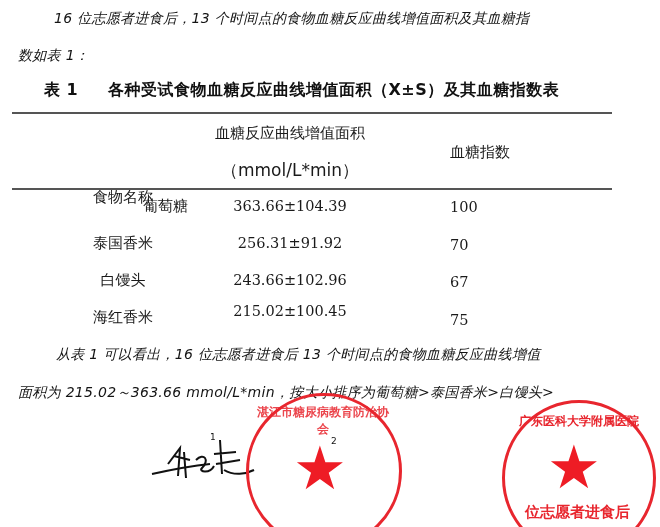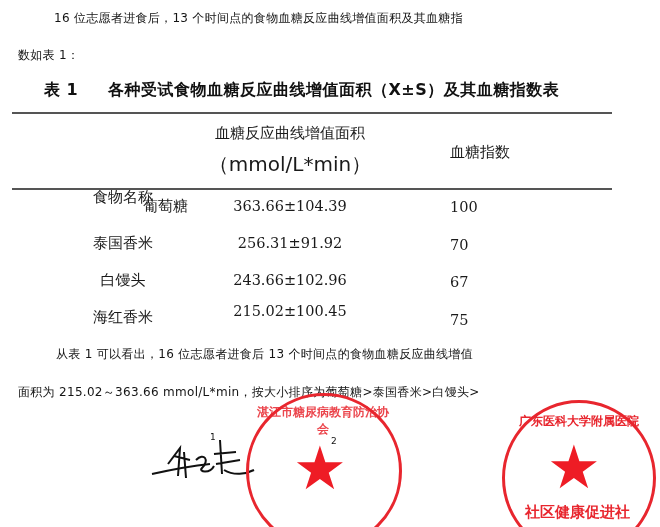--- a/index.html
+++ b/index.html
@@ -1,18 +1,18 @@
 <!DOCTYPE html>
 <html><head>
   <meta charset="utf-8">
   <style>
     html, body { margin:0; padding:0; background:#ffffff; }
     body { width:660px; height:527px; position:relative; overflow:hidden;
            font-family:"DejaVu Sans","Liberation Sans",sans-serif; color:#111; }
-    .para { position:absolute; font-size:12px; letter-spacing:0.3px; white-space:nowrap; color:#141414; }
+    .para { position:absolute; font-size:14px; letter-spacing:0.3px; white-space:nowrap; color:#141414;font-style:italic; }
     .cap { position:absolute; left:44px; top:80px; font-size:16px; font-weight:bold; white-space:nowrap; letter-spacing:0.5px; }
     .cap .num { display:inline-block; width:64px; }
     .rule { position:absolute; left:12px; width:600px; height:1.5px; background:#555; }
     .cell { position:absolute; font-size:15px; white-space:nowrap; color:#1a1a1a; }
     .serif { font-family:"DejaVu Serif","Liberation Serif",serif; font-size:14.5px; }
     .c1 { left:58px; width:130px; text-align:center; }
     .c2 { left:190px; width:200px; text-align:center; }
     .c3 { left:450px; width:125px; text-align:left; }
     .stamp { position:absolute; border:3.5px solid #e8262e; border-radius:50%; color:#e8262e; }
     .stamp .star { position:absolute; font-size:60px; line-height:1; color:#ee1c25; }
@@ -28,21 +28,21 @@
 
 <div class="cap">
   <span class="num">表 1</span><span>各种受试食物血糖反应曲线增值面积（X±S）及其血糖指数表</span>
 </div>
 
 <div>
   <div class="rule" style="top:112px;"></div>
 
   <div class="cell c1" style="top:141px;margin-top:47px;">食物名称</div>
   <div class="cell c2" style="top:124px;">血糖反应曲线增值面积</div>
-  <div class="cell c2" style="top:151px; font-size:20px;text-align:center;">（mmol/L*min）</div>
+  <div class="cell c2" style="top:159px; font-size:17px;text-align:center;">（mmol/L*min）</div>
   <div class="cell c3" style="top:143px;">血糖指数</div>
 
   <div class="rule" style="top:188px;"></div>
 
   <div>
     <div class="cell c1" style="top:197px;text-align:right;">葡萄糖</div>
     <div class="cell c2 serif" style="top:198px;">363.66±104.39</div>
     <div class="cell c3 serif" style="top:199px;">100</div>
   </div>
   <div>
@@ -77,14 +77,14 @@
 
 <div class="stamp" style="left:246px; top:393px; width:150px; height:150px;">
   <div class="star" style="left:44px; top:42px;">★</div>
   <div class="ring" style="left:4px; top:8px; width:140px; text-align:center; font-size:12px; opacity:0.85;">湛江市糖尿病教育防治协会</div>
   <div style="position:absolute; left:82px; top:40px; font-size:9px; color:#111;">2</div>
 </div>
 
 <div class="stamp" style="left:502px; top:400px; width:148px; height:150px;">
   <div class="star" style="left:42px; top:34px;">★</div>
   <div class="ring" style="left:4px; top:10px; width:140px; text-align:center; font-size:12px;">广东医科大学附属医院</div>
-  <div class="bottom" style="left:20px; top:100px;">社区健康促进社</div>
+  <div class="bottom" style="left:20px; top:100px;">位志愿者进食后</div>
 </div>
 
 </body></html>

